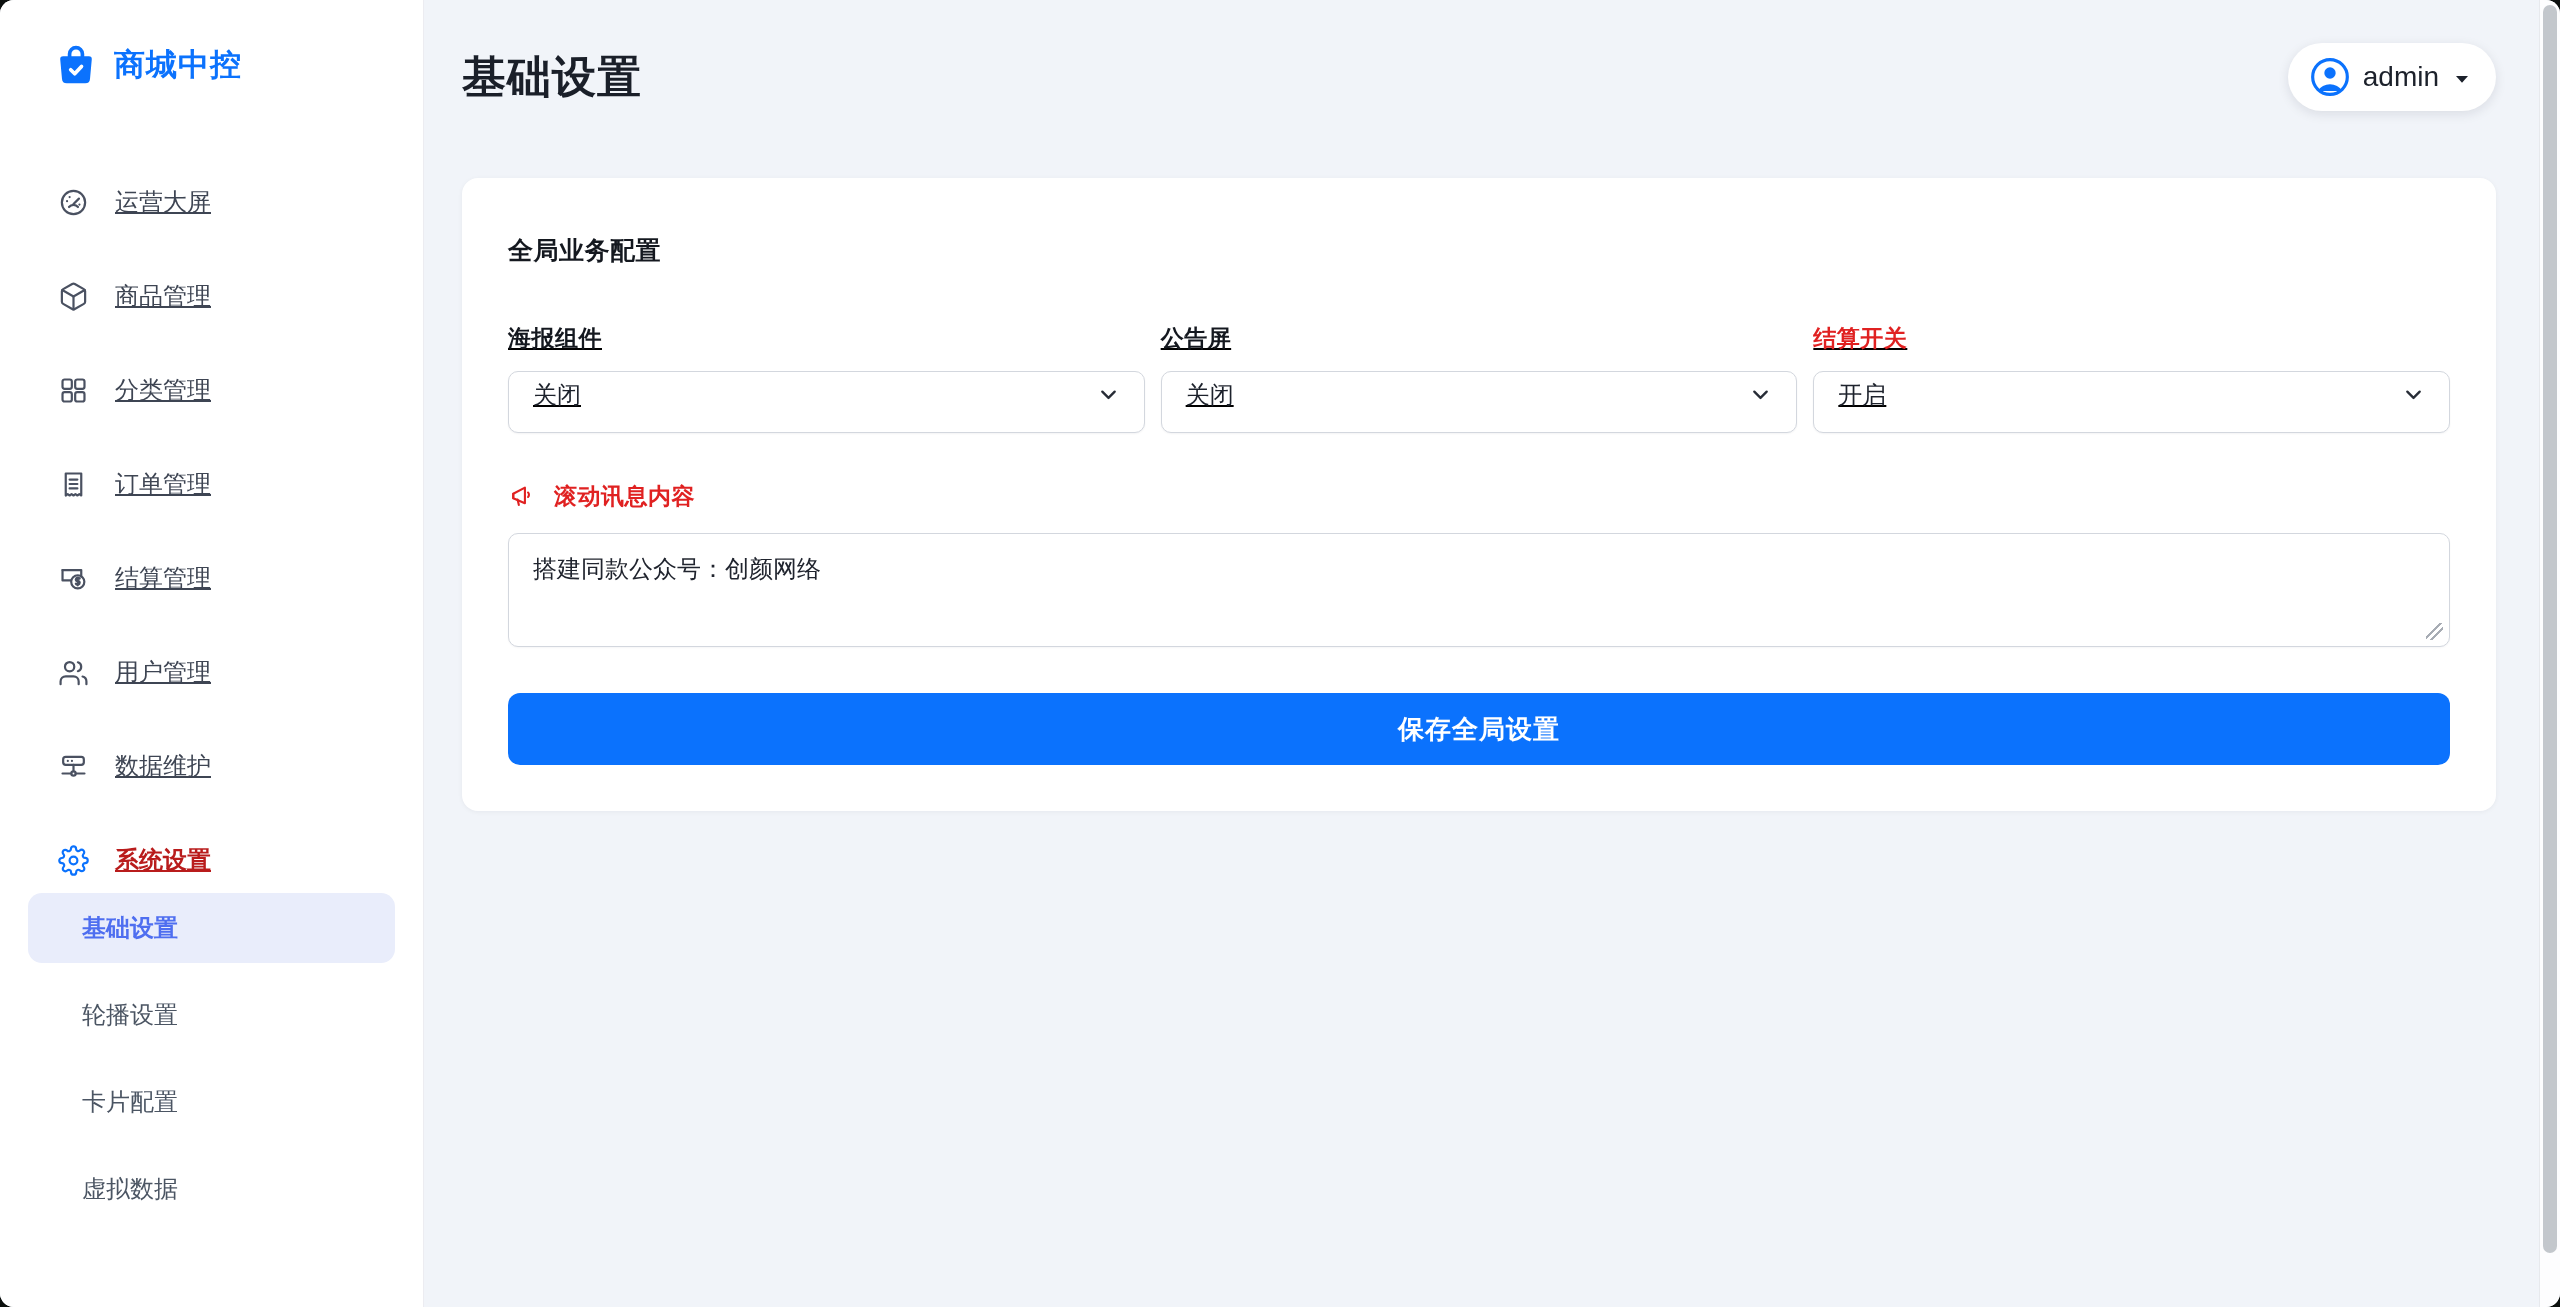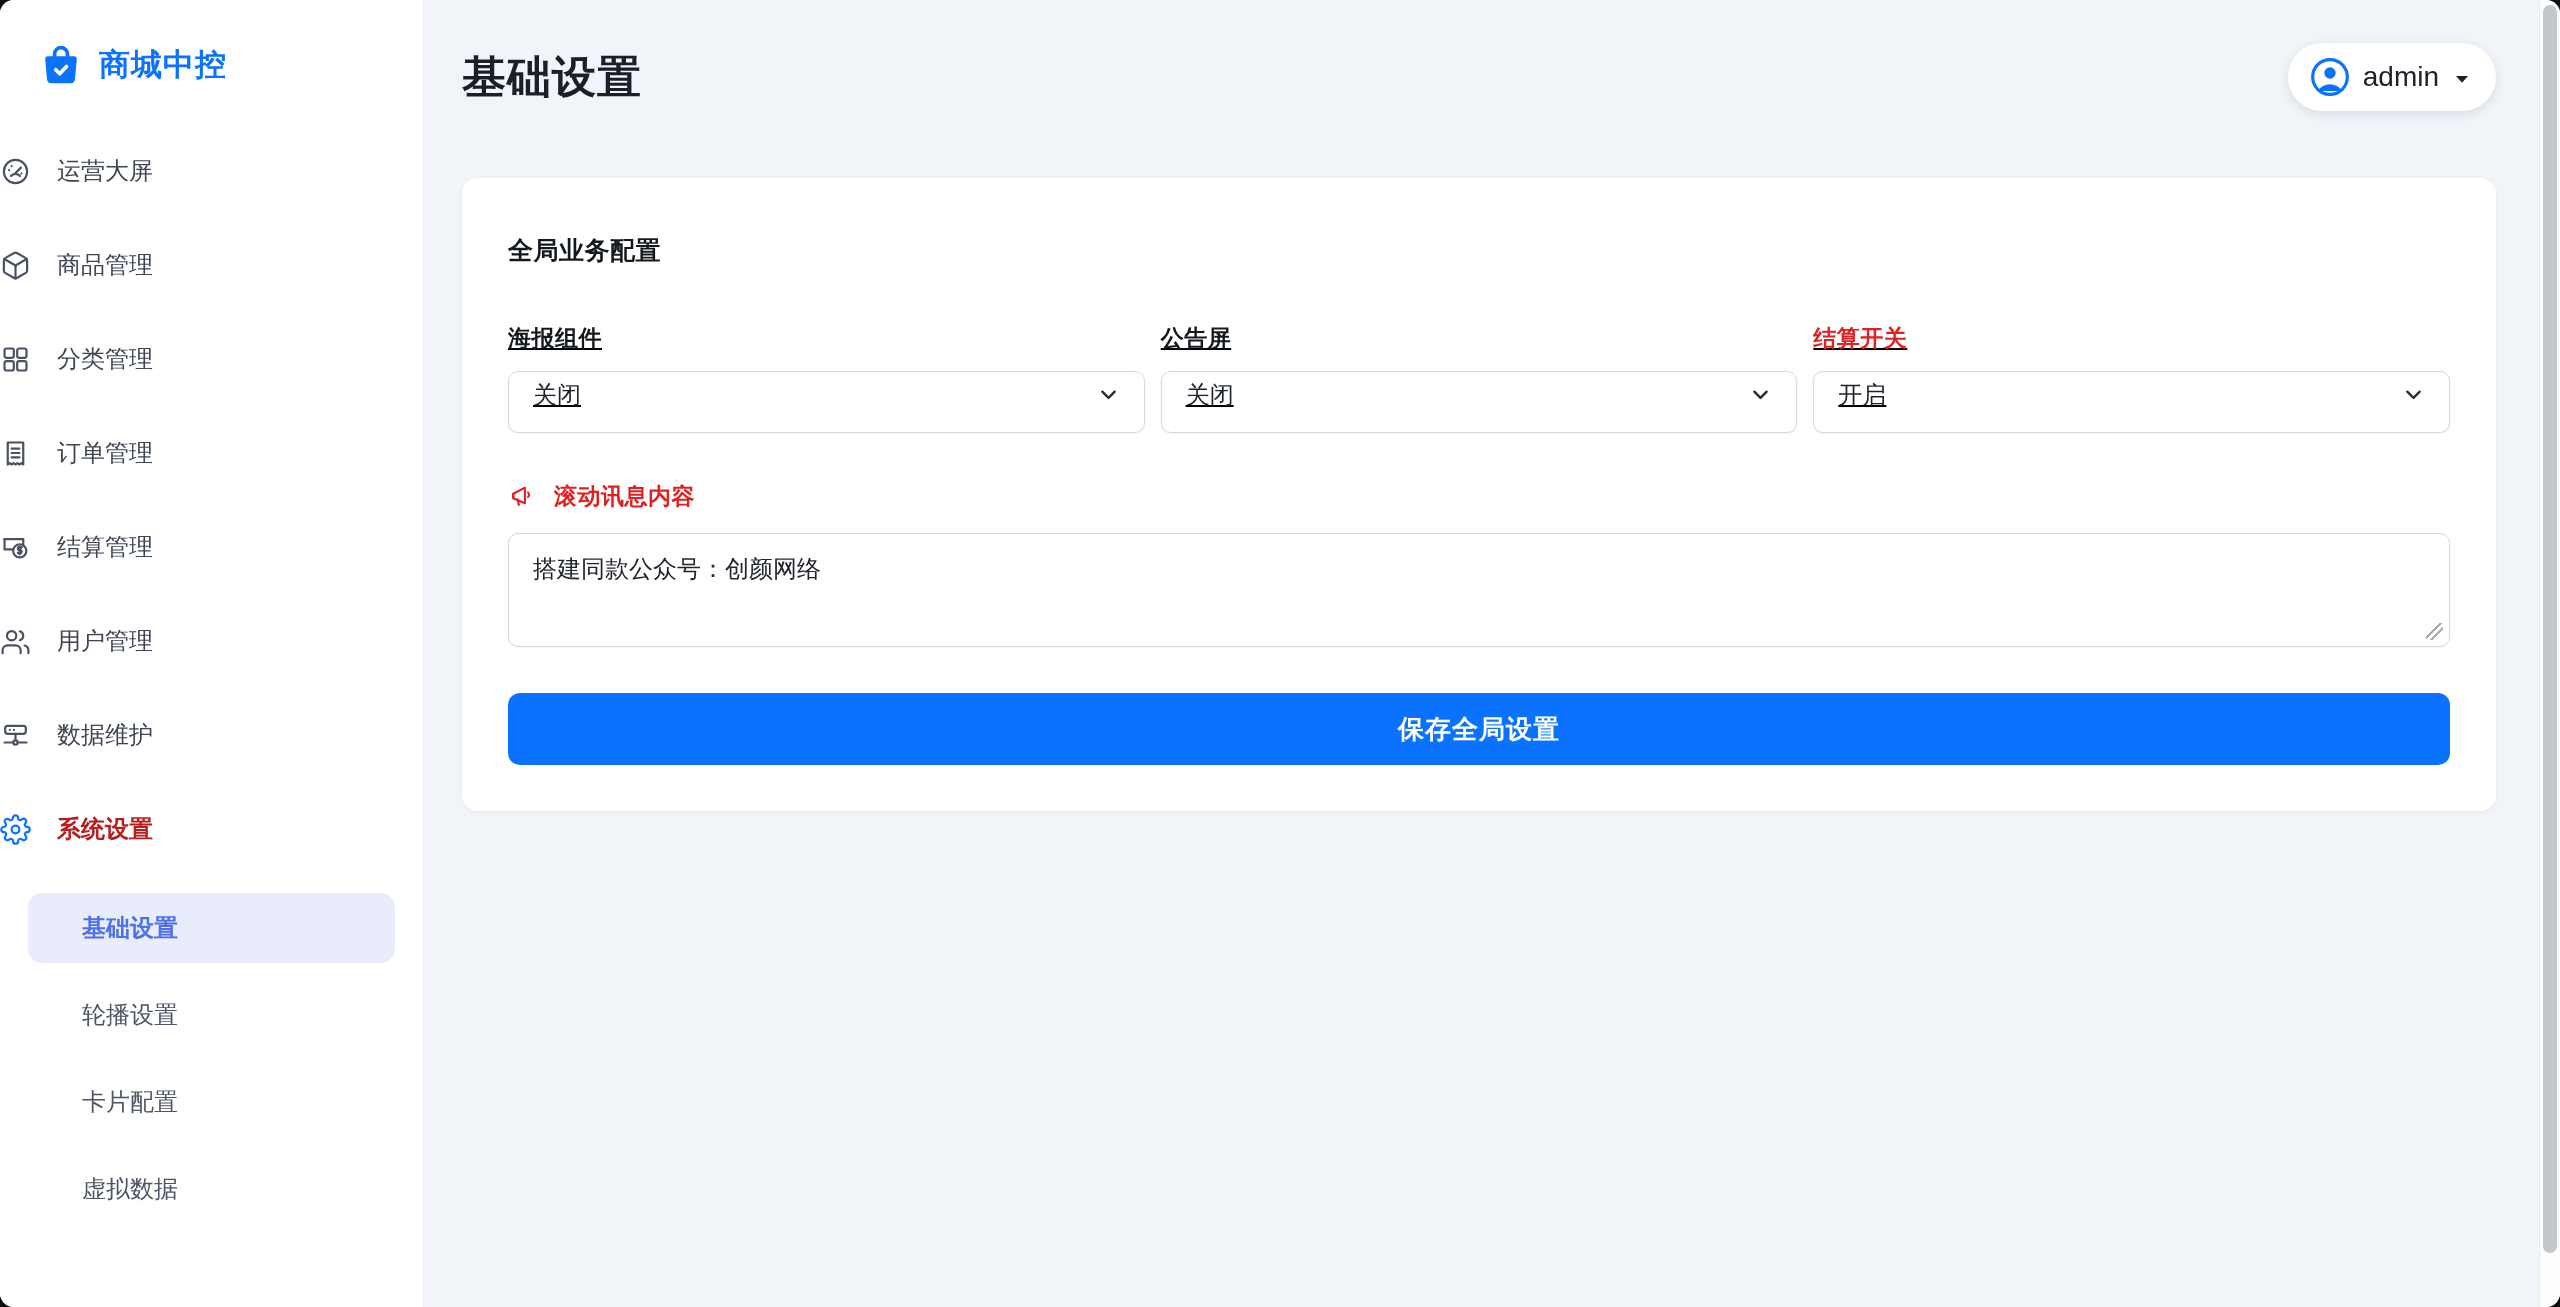--- a/index.html
+++ b/index.html
@@ -1,26 +1,26 @@
 <!DOCTYPE html>
 <html><head>
 <meta charset="utf-8">
 <style>
   html,body{margin:0;padding:0;background:#0c100e;}
   body{width:2560px;height:1307px;overflow:hidden;font-family:"Liberation Sans","DejaVu Sans",sans-serif;}
   *{box-sizing:border-box;}
   .window{position:relative;width:2560px;height:1307px;border-radius:14px;overflow:hidden;display:flex;background:#f1f4f9;}
   
   .sidebar{width:424px;flex:none;background:#ffffff;border-right:1px solid #ececf1;padding-top:36px;}
-  .logo{display:flex;align-items:center;gap:16px;padding-left:39px;height:58px;}
+  .logo{display:flex;align-items:center;gap:16px;padding-left:54px;height:58px;}
   .logo .licon{width:44px;height:44px;display:inline-flex;}
   .logo .licon svg{width:100%;height:100%;}
   .logo-text{font-size:31px;font-weight:700;color:#0b72fd;letter-spacing:1px;}
   .nav{margin-top:30px;}
-  .nav-item{display:flex;align-items:center;gap:26px;height:94px;color:#3e4553;font-size:24px;font-weight:500;cursor:pointer;}
+  .nav-item{display:flex;align-items:flex-end;gap:26px;height:94px;padding-left:58px;color:#3e4553;font-size:24px;font-weight:500;cursor:pointer;text-decoration:underline;}
   .nav-item .nicon{width:31px;height:31px;display:inline-flex;color:#4a5161;}
   .nav-item .nicon svg{width:100%;height:100%;}
   .nav-item.active{color:#b91c1c;font-weight:600;}
   .nav-item.active .nicon{color:#0b72fd;}
   .subnav{margin-top:4px;}
   .sub-item{display:flex;align-items:center;height:70px;margin:17px 28px 0;padding-left:54px;border-radius:14px;font-size:24px;color:#4b5563;font-weight:500;cursor:pointer;}
   .sub-item.active{background:#e9edfb;color:#4e6ef0;font-weight:600;}
   
   .main{flex:1;position:relative;padding:0 64px 0 38px;}
   .topbar{display:flex;justify-content:space-between;align-items:center;margin-top:42px;height:70px;}

